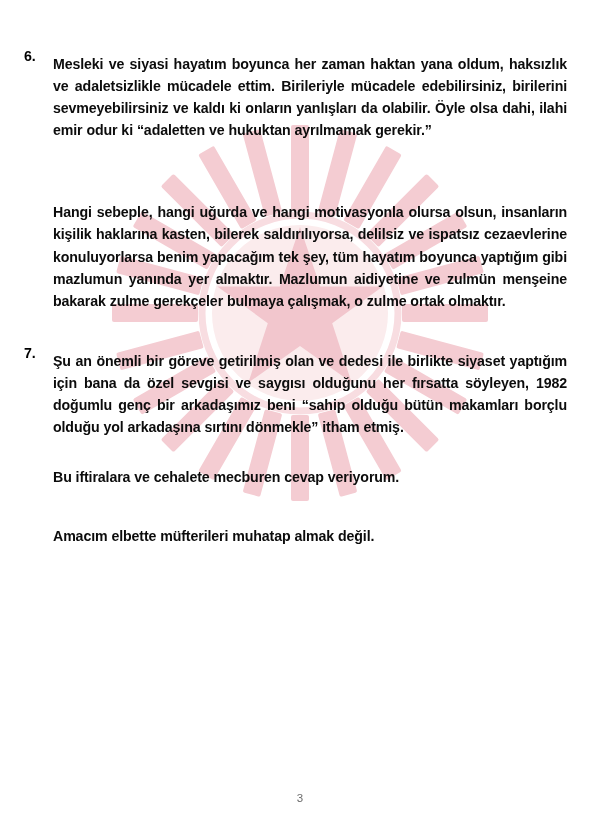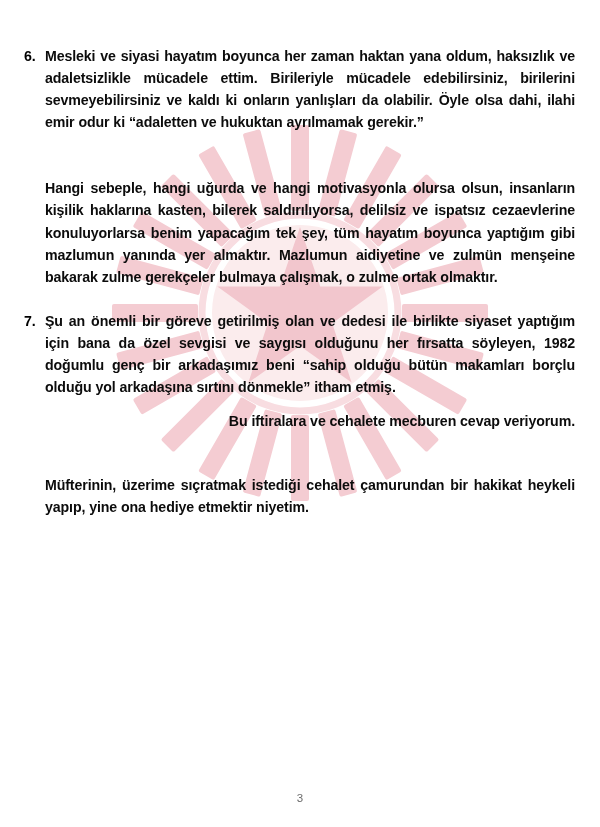--- a/index.html
+++ b/index.html
@@ -66,26 +66,26 @@
     flex: 1 1 auto;
   }
 
   .para {
     font-size: 14.2px;
     font-weight: bold;
     line-height: 22.1px;
     color: #0c0c0c;
     text-align: justify;
     text-justify: inter-word;
-    margin: 0;
+    margin: 8px;
     letter-spacing: -0.12px;
     word-spacing: 0.1px;
   }
   .para.nojust {
-    text-align: right;
+    text-align: left;
   }
 
   .gap-lg  { height: 44px; }
   .gap-md  { height: 22px; }
   .gap-sm  { height: 21px; }
   .gap-xs  { height: 12px; }
 
   
   .page-number {
     position: absolute;
@@ -226,29 +226,29 @@
 
     <div class="list-item">
       <div class="list-marker"></div>
       <div class="list-body">
         <p class="para nojust">Bu iftiralara ve cehalete mecburen cevap veriyorum.</p>
       </div>
     </div>
 
     <div class="gap-sm"></div>
 
+    <div class="list-item">
+      <div class="list-marker"></div>
+      <div class="list-body">
+        <p class="para nojust">Amacım elbette müfterileri muhatap almak değil.</p>
+      </div>
+    </div>
 
     <div class="gap-sm"></div>
 
-    <div class="list-item">
-      <div class="list-marker"></div>
-      <div class="list-body">
-        <p class="para">Müfterinin, üzerime sıçratmak istediği cehalet çamurundan bir hakikat heykeli yapıp, yine ona hediye etmektir niyetim.</p>
-      </div>
-    </div>
 
     <div class="gap-xs"></div>
 
 
   </div>
 
   <div class="page-number">3</div>
 
 </div>
 

